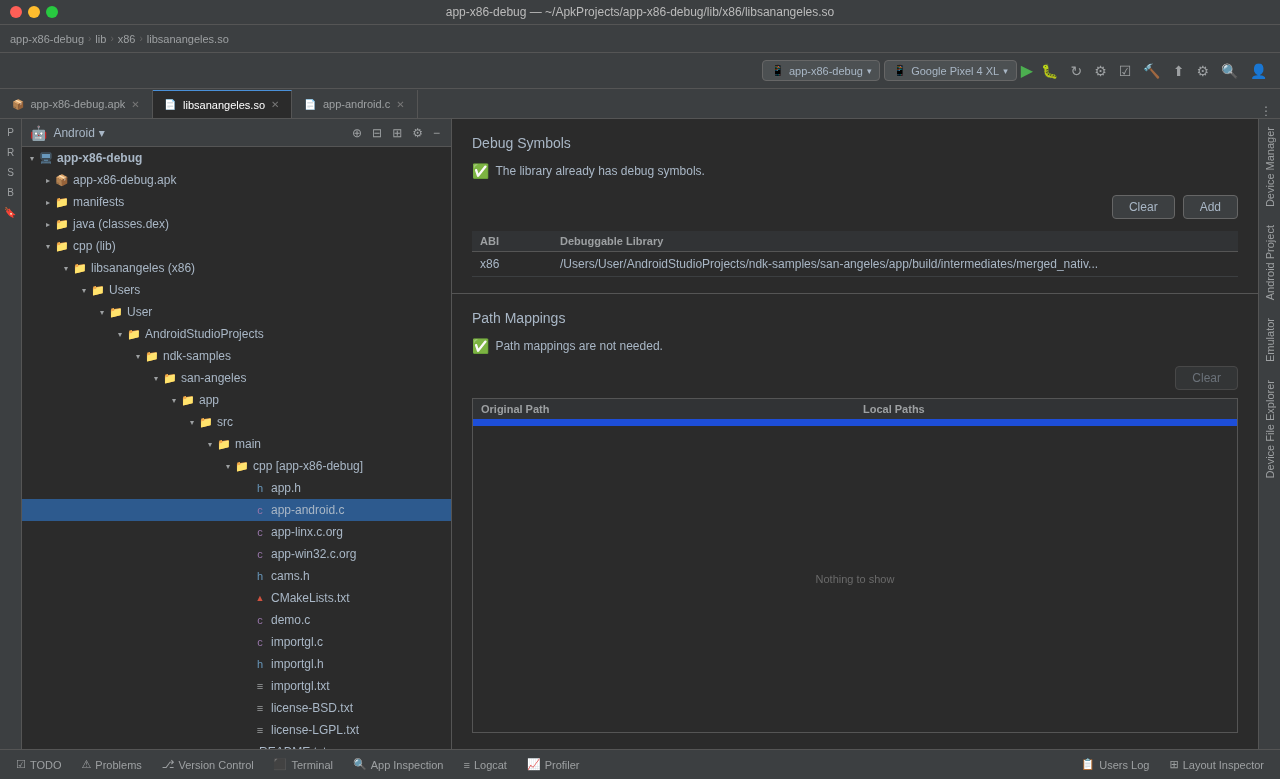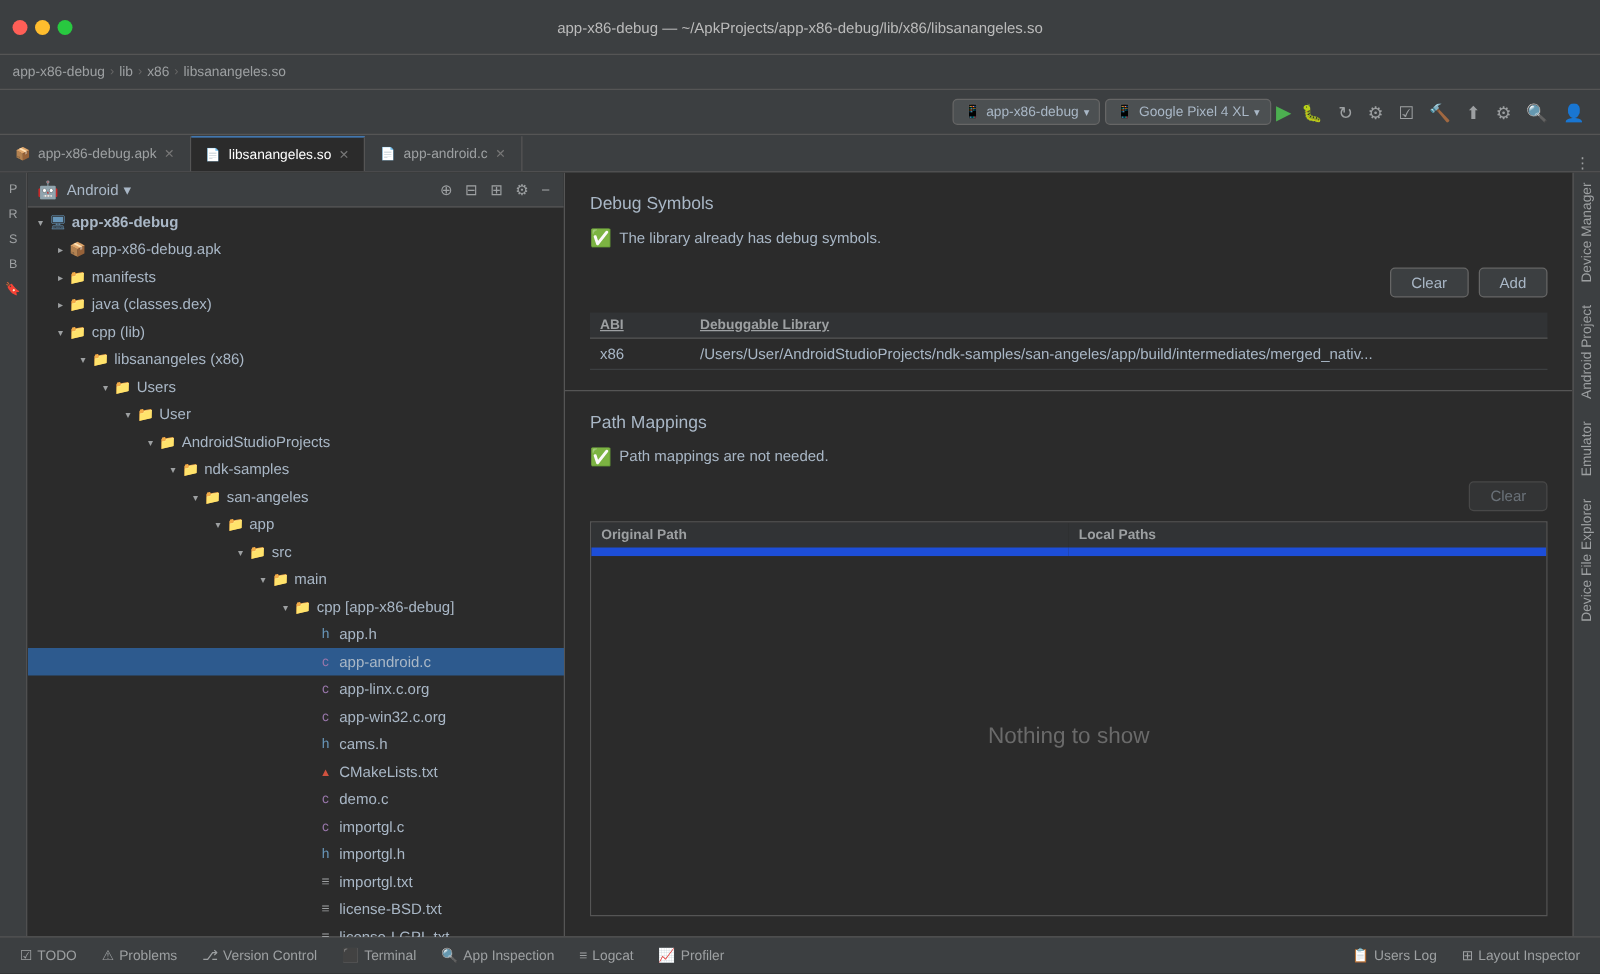--- a/index.html
+++ b/index.html
@@ -10,21 +10,21 @@
       color: #a9b7c6;
       width: 1280px;
       height: 779px;
       overflow: hidden;
       display: flex;
       flex-direction: column;
     }
 
     
     .title-bar {
-      height: 44px;
+      height: 25px;
       background: #3c3f41;
       display: flex;
       align-items: center;
       justify-content: center;
       position: relative;
       flex-shrink: 0;
       border-bottom: 1px solid #555;
     }
     .title-bar-buttons {
       position: absolute;
@@ -317,21 +317,20 @@
       width: 100%;
       border-collapse: collapse;
     }
     .debug-table th {
       text-align: left;
       font-size: 11px;
       color: #9da0a2;
       padding: 4px 8px;
       background: #313335;
       border-bottom: 1px solid #555;
-      text-decoration: underline;
     }
     .debug-table td {
       font-size: 12px;
       color: #a9b7c6;
       padding: 5px 8px;
       border-bottom: 1px solid #3c3f41;
     }
 
     
     .path-section {
@@ -370,21 +369,21 @@
       padding: 4px 8px;
       background: #313335;
       border-bottom: 7px solid #1d4ed8;
     }
     .nothing-to-show {
       flex: 1;
       display: flex;
       align-items: center;
       justify-content: center;
       color: #6a6a6a;
-      font-size: 18px;
+      font-size: 11px;
       background: #2b2b2b;
     }
 
     
     .side-icons-right {
       width: 22px;
       background: #3c3f41;
       border-left: 1px solid #555;
       display: flex;
       flex-direction: column;

